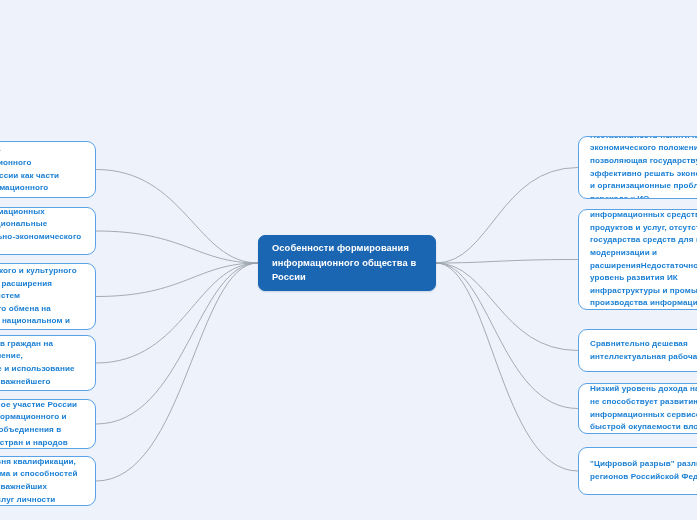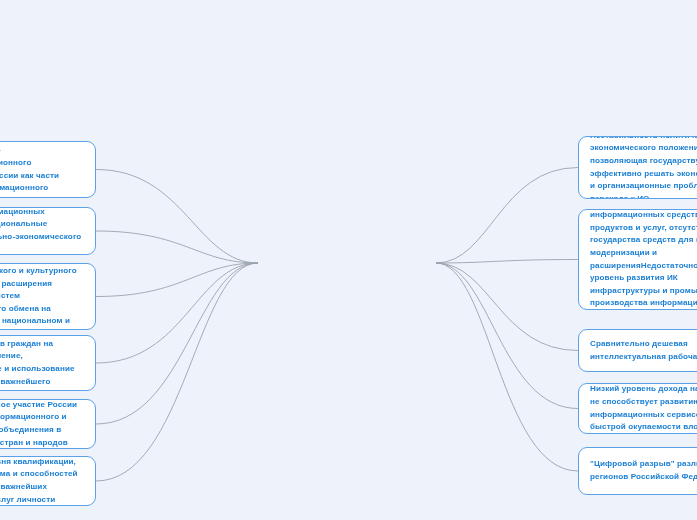--- a/index.html
+++ b/index.html
@@ -87,13 +87,14 @@
     <div class="node left" style="left: -82px; top: 207px; width: 178px; height: 48px;"><span>Развитие информационных ресурсов как национальные ресурсы социально-экономического развития</span></div>
     <div class="node left" style="left: -82px; top: 263px; width: 178px; height: 67px;"><span>Повышение уровня образования, научно-технического и культурного развития за счет расширения возможностей систем информационного обмена на международном, национальном и региональном уровнях</span></div>
     <div class="node left" style="left: -82px; top: 335px; width: 178px; height: 56px;"><span>Создание эффективной системы обеспечения прав граждан на свободное получение, распространение и использование информации как важнейшего условия демократического развития</span></div>
     <div class="node left" style="left: -82px; top: 399px; width: 178px; height: 50px;"><span>Активное реальное участие России в процессах информационного и экономического объединения в целое регионов, стран и народов</span></div>
     <div class="node left" style="left: -82px; top: 456px; width: 178px; height: 50px;"><span>Повышение уровня квалификации, профессионализма и способностей к творчеству как важнейших характеристик услуг личности</span></div>
     <div class="node right" style="left: 578px; top: 136px; width: 178px; height: 63px;"><span>Нестабильность политического и экономического положения, не позволяющая государству быстро и эффективно решать экономические и организационные проблемы перехода к ИО</span></div>
     <div class="node right" style="left: 578px; top: 209px; width: 178px; height: 101px;"><span>Недостаточно высокий уровень развития ИК инфраструктуры и промышленного производства информационных средств, продуктов и услуг, отсутствие у государства средств для их модернизации и расширенияНедостаточно высокий уровень развития ИК инфраструктуры и промышленного производства информационных средств, продуктов и услуг, отсутствие у государства средств для их модернизации и расширения</span></div>
     <div class="node right" style="left: 578px; top: 329px; width: 178px; height: 43px;"><span>Сравнительно дешевая интеллектуальная рабочая сила</span></div>
     <div class="node right" style="left: 578px; top: 383px; width: 178px; height: 51px;"><span>Низкий уровень дохода населения не способствует развитию информационных сервисов и быстрой окупаемости вложений</span></div>
     <div class="node right" style="left: 578px; top: 447px; width: 178px; height: 48px;"><span>"Цифровой разрыв" различных регионов Российской Федерации</span></div>
+    <div class="node root" style="left: 258px; top: 235px; width: 178px; height: 56px;"><span>Особенности формирования информационного общества в России</span></div>
   </div>
 
 </body></html>

